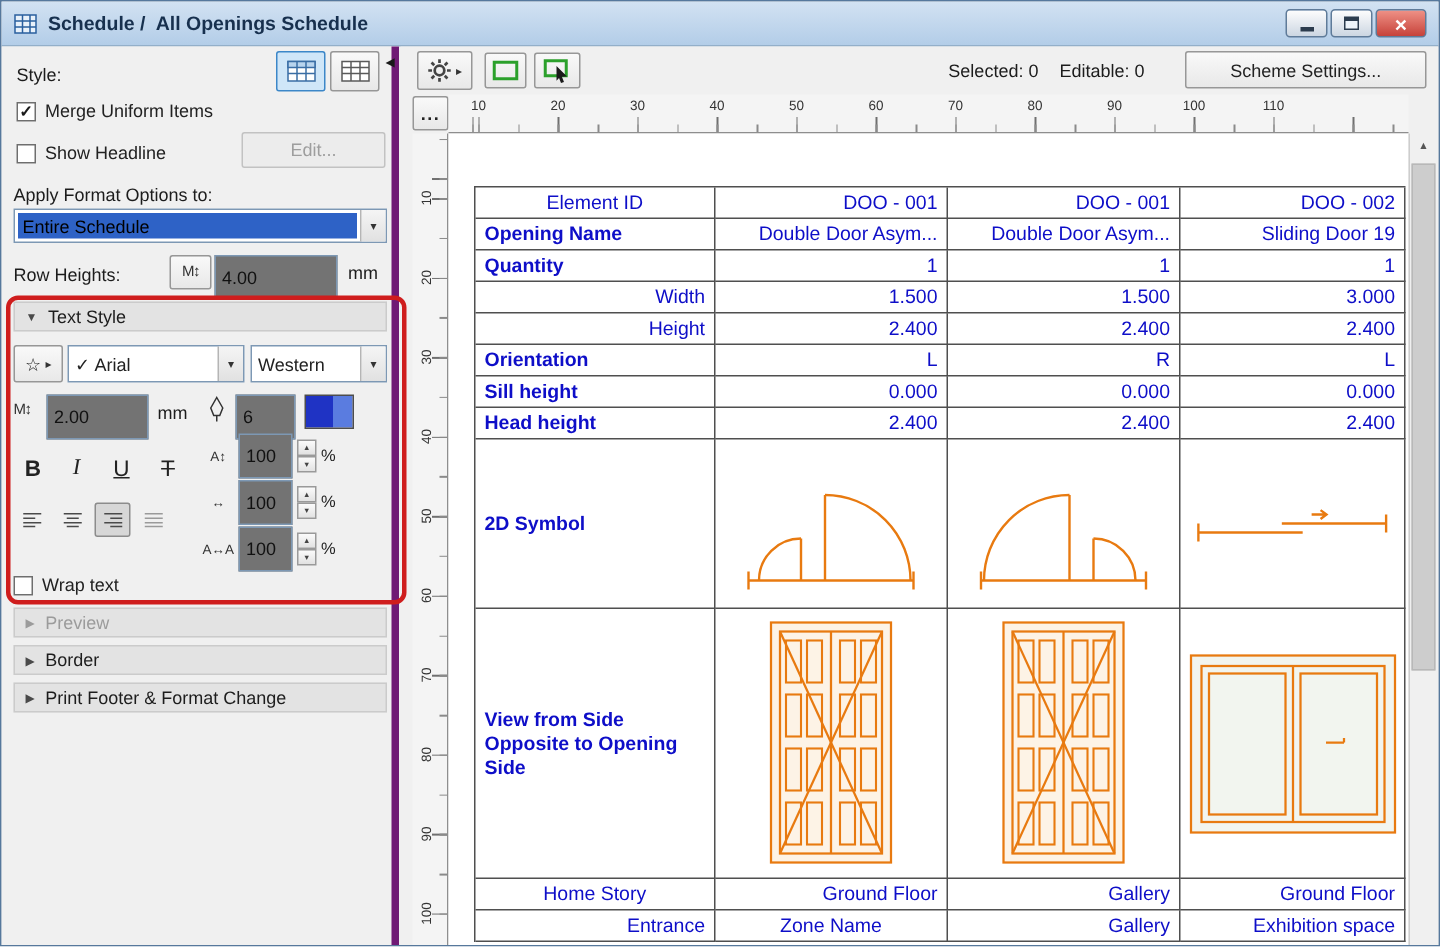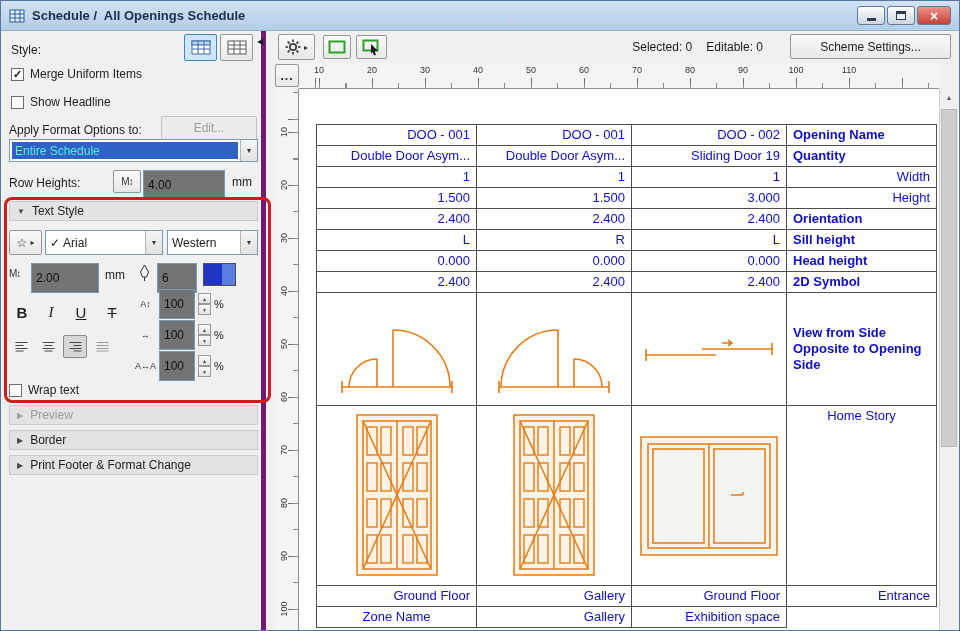--- a/index.html
+++ b/index.html
@@ -20,32 +20,32 @@
   .maxgl { width:10px; height:9px; border:1px solid #2c3c4e; border-top-width:3px; background:#eef4fa; }
   .xgl { color:#fff; font-weight:bold; font-size:14px; line-height:14px; }
 
   
   .sidebar { position:absolute; left:0; top:30px; width:265px; bottom:0; background:#f0f0f0;
     border-right:5px solid #701a75; }
   .sidebar > * { position:absolute; }
   .lbl { font-size:12px; color:#1c1c1c; white-space:nowrap; }
   .btn { background:linear-gradient(#f9f9f9,#e8e8e8); border:1px solid #979797; border-radius:2px;
     display:flex; align-items:center; justify-content:center; gap:3px; font-size:12px; color:#222; }
-  .btn.disabled { color:#9e9e9e; background:#ececec; border-color:#c2c2c2;margin-top:28px; }
+  .btn.disabled { color:#9e9e9e; background:#ececec; border-color:#c2c2c2; }
   .btn.flat { background:transparent; border:1px solid transparent; }
   .btn.pressed { background:#d7d7d7; border:1px solid #8c8c8c; }
   .tgl-sel { background:#cfe6f8 !important; border:1px solid #3c87c8 !important; }
   .chk { display:flex; align-items:center; gap:6px; font-size:12px; }
   .box { width:13px; height:13px; background:#fff; border:1px solid #6e6e6e; display:flex;
     align-items:center; justify-content:center; font-size:11px; font-weight:bold; color:#1a1a1a; flex:0 0 13px; }
   .combo { background:#fff; border:1px solid #7d98b4; display:flex; align-items:stretch; }
   .combo .txt { flex:1; display:flex; align-items:center; gap:3px; padding:0 4px; overflow:hidden; white-space:nowrap; }
   .combo .arr { width:17px; display:flex; align-items:center; justify-content:center;
     background:linear-gradient(#f5f5f5,#e1e1e1); border-left:1px solid #b5b5b5; font-size:8px; color:#333; }
-  .combo .txt.blue { background:#2e62c6; color:#5eead4; margin:2px; padding:0 3px; }
+  .combo .txt.blue { background:#2e62c6; color:#000000; margin:2px; padding:0 3px; }
   .tinput { position:absolute; border:1px solid #7d98b4; background:#737373; font:12px "Liberation Sans",sans-serif;
     padding:14px 4px; color:#111; }
   .sechdr { left:8px; width:249px; height:20px; background:#e3e3e3; border:1px solid #cbcbcb;
     display:flex; align-items:center; gap:7px; padding:0 7px; font-size:12px; color:#1d1d1d; }
   .sechdr .tri { font-size:8px; color:#4a4a4a; }
   .sechdr.disabled { color:#9b9b9b; } .sechdr.disabled .tri{ color:#9b9b9b; }
   .micon { font-size:10px; color:#333; letter-spacing:-1px; }
   .swatch { border:1px solid #4d4d4d; background:linear-gradient(90deg,#1f33c4 0 58%,#5a7ce0 58% 100%); }
   .scalerow { display:flex; align-items:center; gap:3px; height:22px; }
   .sicon { font-size:9px; color:#333; width:21px; text-align:center; white-space:nowrap; }
@@ -386,20 +386,21 @@
         <span class="vnum" style="top: 308px;">60</span>
         <span class="vnum" style="top: 361px;">70</span>
         <span class="vnum" style="top: 414px;">80</span>
         <span class="vnum" style="top: 467px;">90</span>
         <span class="vnum" style="top: 520px;">100</span>
       </div>
 
     <div class="canvas" style="left:32px;top:58px;width:640px;height:543px">
       <div class="sched">
 
+        <div class="cell ctr">Element ID</div>
         <div class="cell val">DOO - 001</div>
         <div class="cell val">DOO - 001</div>
         <div class="cell val">DOO - 002</div>
 
         <div class="cell b">Opening Name</div>
         <div class="cell val">Double Door Asym...</div>
         <div class="cell val">Double Door Asym...</div>
         <div class="cell val">Sliding Door 19</div>
 
         <div class="cell b">Quantity</div>

